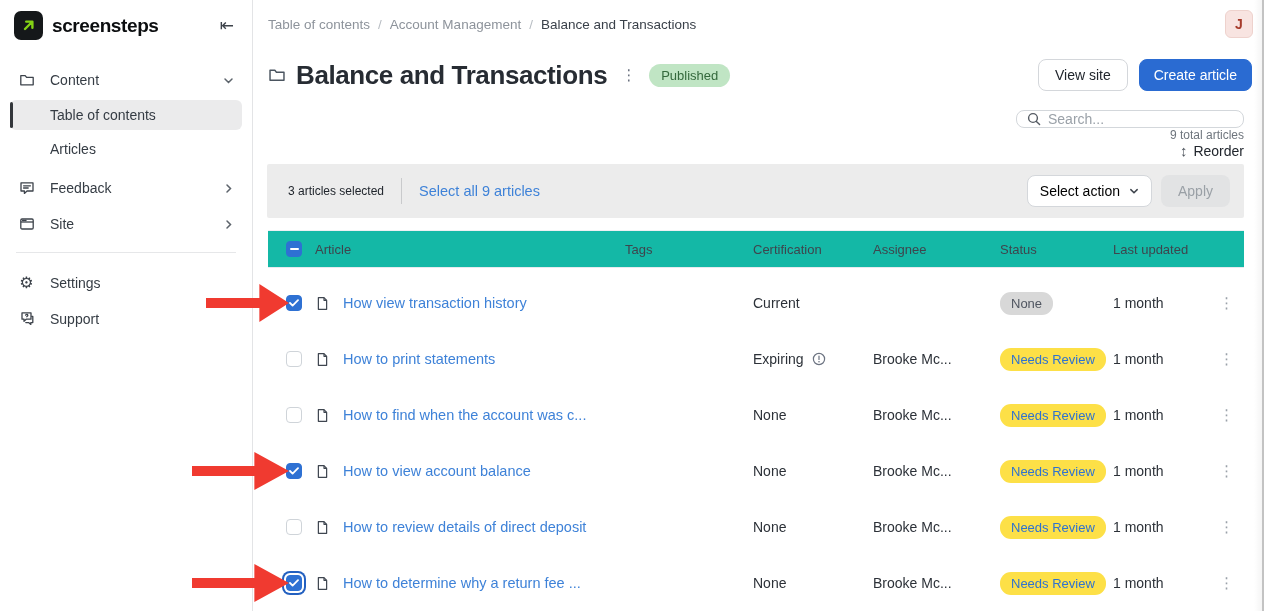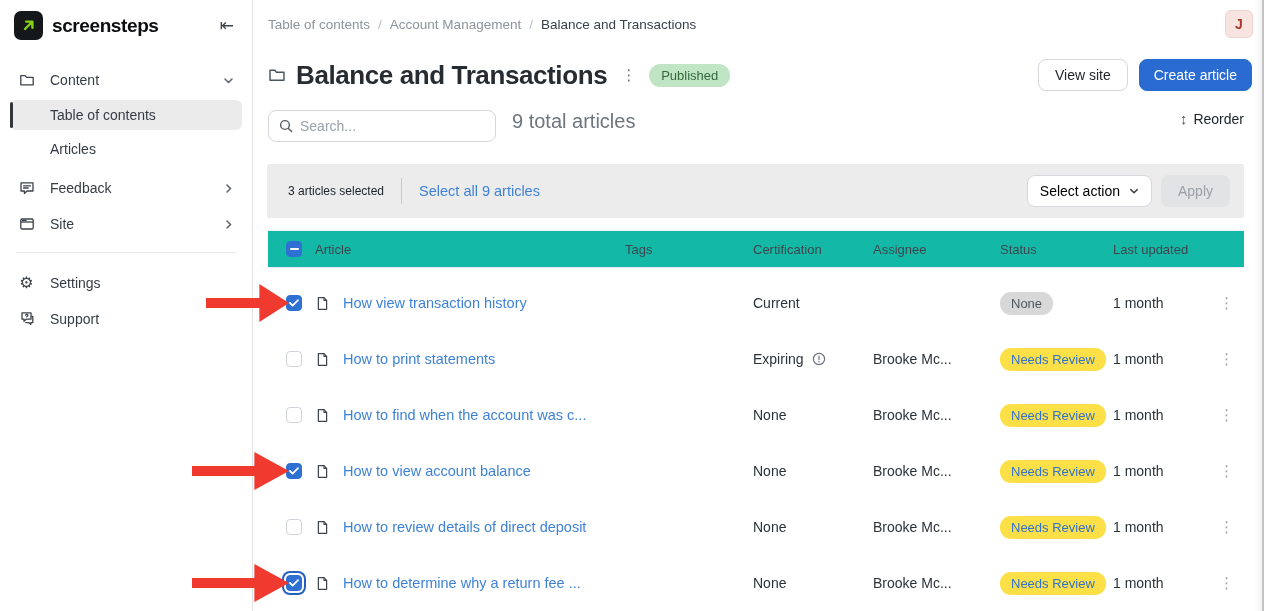--- a/index.html
+++ b/index.html
@@ -33,25 +33,25 @@
   .avatar { position:absolute; right:11px; top:10px; width:28px; height:28px; background:#f8e4e1; border:1px solid #eed2cd; border-radius:6px; display:flex; align-items:center; justify-content:center; font-size:14px; font-weight:bold; color:#a63b2c; cursor:pointer; }
   .header-row { position:absolute; left:14px; right:12px; top:56px; height:38px; display:flex; align-items:center; }
   .title-folder { color:#4b5560; display:flex; margin-right:10px; }
   .page-title { font-size:26px; font-weight:700; letter-spacing:-0.4px; color:#272c33; }
   .title-kebab { font-size:15px; color:#6b7280; margin:0 12px 0 14px; letter-spacing:1px; cursor:pointer; }
   .badge-green { background:#c0e5c4; color:#34693c; font-size:13px; padding:4px 12px; border-radius:12px; }
   .hspacer { flex:1; }
   .btn { height:32px; display:inline-flex; align-items:center; border-radius:8px; font-size:14px; cursor:pointer; }
   .btn-outline { background:#fff; border:1px solid #d4d7db; color:#21262d; padding:0 16px; }
   .btn-primary { background:#2a6bd2; border:1px solid #2a6bd2; color:#fff; padding:0 14px; margin-left:11px; }
-  .search-row { position:absolute; left:14px; right:20px; top:110px; height:32px; display:flex; align-items:flex-start; }
+  .search-row { position:absolute; left:14px; right:20px; top:110px; height:32px; display:flex; align-items:flex-end;flex-direction:column; }
   .search-box { width:228px; height:32px; border:1px solid #d3d7db; border-radius:8px; display:flex; align-items:center; padding:0 10px; background:#fff; }
   .search-box input { border:none; outline:none; font-size:14px; color:#3a414a; margin-left:7px; width:170px; font-family:"Liberation Sans",sans-serif; background:transparent; }
   .search-box input::placeholder { color:#9aa1a8; }
-  .total-count { margin-left:16px; font-size:20px; color:#6e757d; }
+  .total-count { margin-left:16px; font-size:12px; color:#6e757d; }
   .reorder { display:flex; align-items:center; gap:6px; font-size:14px; color:#21262d; cursor:pointer; }
   .reorder .updown { color:#555b63; font-size:15px; }
   
   .selection-bar { position:absolute; left:13px; right:20px; top:164px; height:54px; background:#ececec; border-radius:2px; display:flex; align-items:center; padding:0 14px 0 21px; }
   .sel-count { font-size:12px; color:#21262d; }
   .sel-divider { width:1px; height:26px; background:#c9cacc; margin:0 17px; }
   .sel-all { font-size:14.5px; color:#3e82d8; cursor:pointer; }
   .btn-select-action { background:#fff; border:1px solid #d4d7db; padding:0 12px; gap:9px; }
   .btn-apply { background:#e2e3e4; border:none; color:#9aa0a6; padding:0 17px; margin-left:9px; }
   

